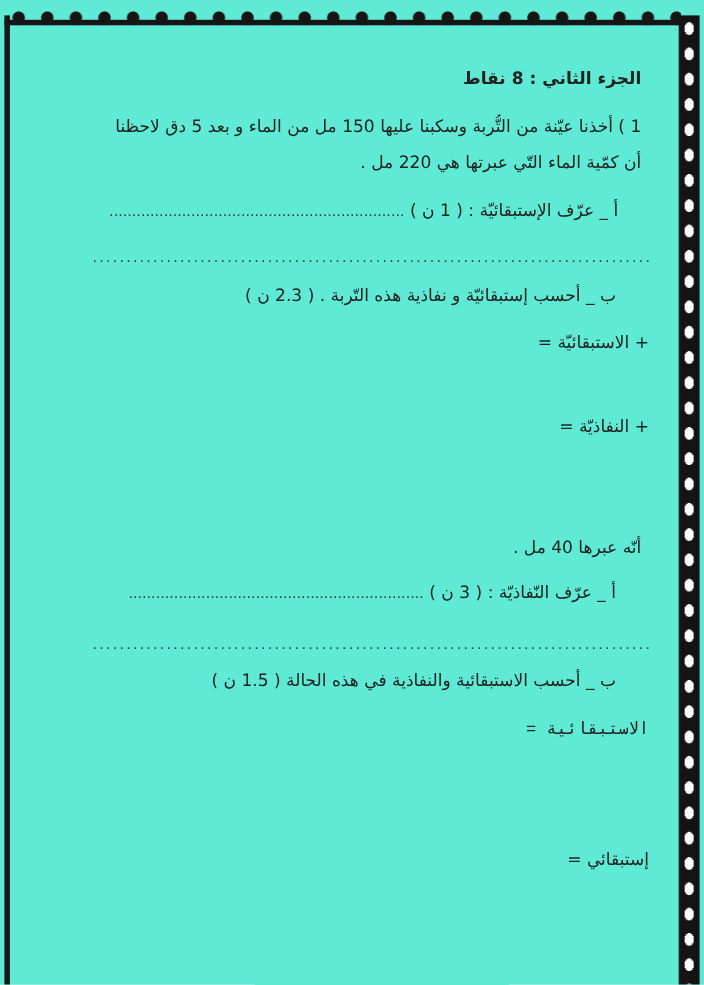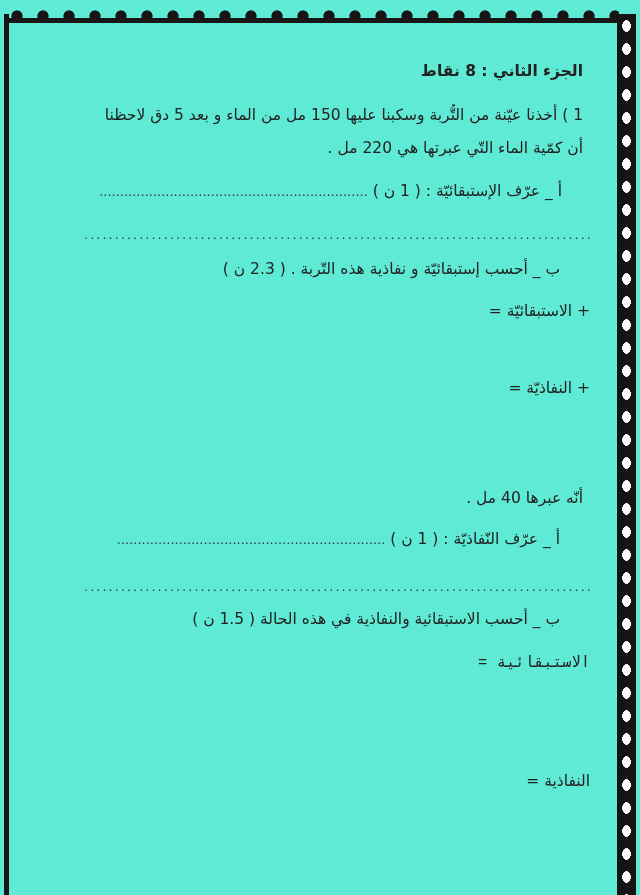--- a/index.html
+++ b/index.html
@@ -84,26 +84,26 @@
 
     <div class="block q1b">ب _ أحسب إستبقائيّة و نفاذية هذه التّربة . ( 2.3 ن )</div>
 
     <div class="block ret1">+ الاستبقائيّة =</div>
 
     <div class="block naf1">+ النفاذيّة =</div>
 
     <div class="block p2l2">أنّه عبرها 40 مل .</div>
 
     <div class="block q2a nowrap">
-      <span>أ _ عرّف النّفاذيّة : ( 1 ن )</span>
+      <span>أ _ عرّف النّفاذيّة : ( 3 ن )</span>
       <span class="dots">.................................................................</span>
     </div>
 
     <div class="block dots2 nowrap dots">.........................................................................................................</div>
 
     <div class="block q2b">ب _ أحسب الاستبقائية والنفاذية في هذه الحالة ( 1.5 ن )</div>
 
     <div class="block ret2">الاستبقائية =</div>
 
-    <div class="block naf2">النفاذية =</div>
+    <div class="block naf2">إستبقائي =</div>
 
   </div>
 </div>
 
 </body></html>

